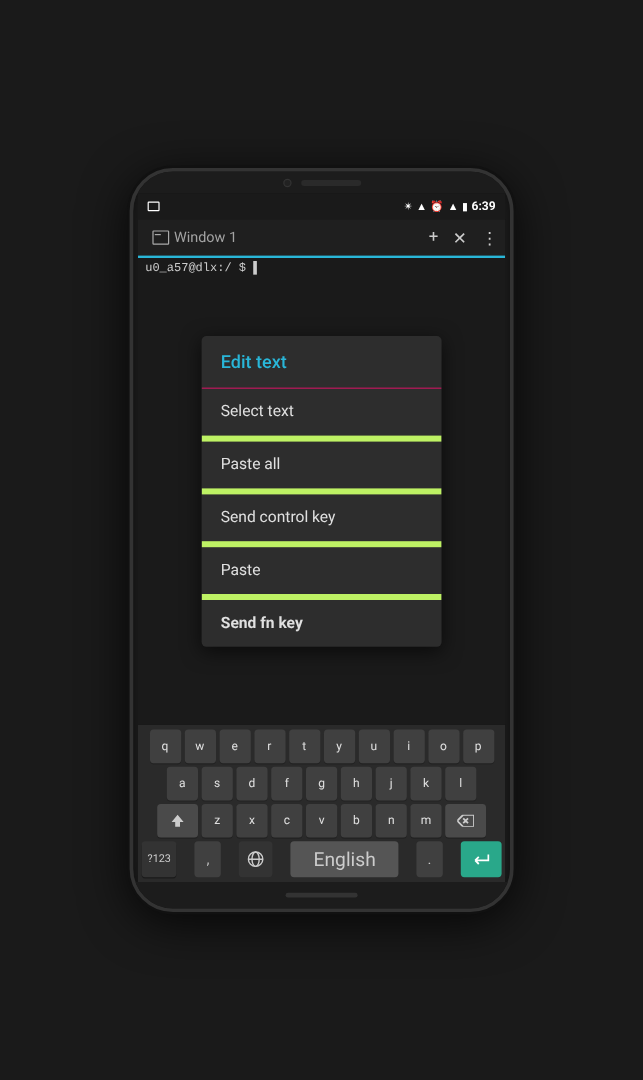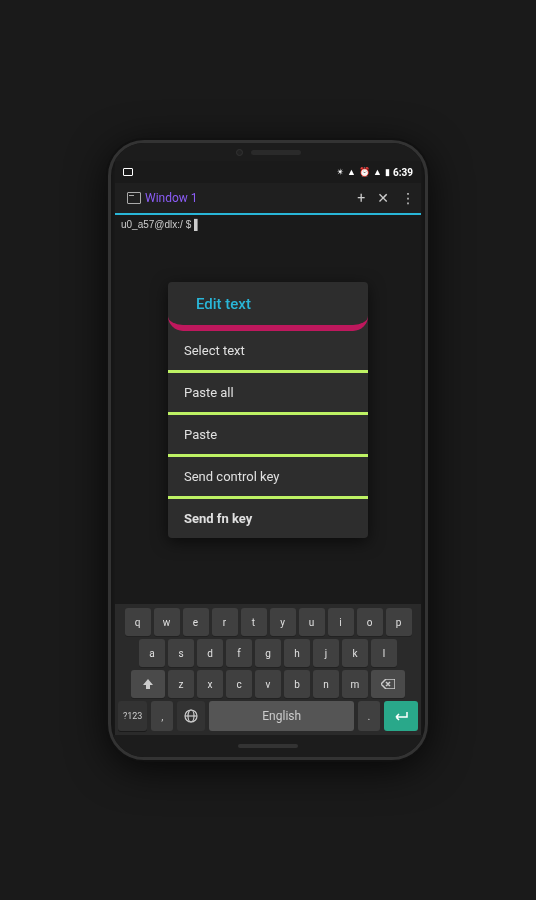--- a/index.html
+++ b/index.html
@@ -132,21 +132,21 @@
       content: '';
       position: absolute;
       top: 2px;
       left: 1px;
       width: 5px;
       height: 1px;
       background: #aaa;
     }
 
     .tab-label {
-      color: #8b5cf6;
+      color: #a3a3a3;
       font-size: 12px;
     }
 
     .titlebar-actions {
       margin-left: auto;
       display: flex;
       align-items: center;
       gap: 12px;
     }
 
@@ -161,57 +161,56 @@
       flex: 1;
       background: #1a1a1a;
       padding: 4px 6px;
       position: relative;
       overflow: hidden;
     }
 
     .terminal-prompt {
       color: #ccc;
       font-size: 10px;
-      font-family: Liberation Sans, sans-serif;
+      font-family: Liberation Mono, monospace;
     }
 
     
     .menu-overlay {
       position: absolute;
       top: 0; left: 0; right: 0; bottom: 0;
       display: flex;
       align-items: center;
       justify-content: center;
     }
 
     .context-menu {
       background: #2d2d2d;
       border-radius: 4px;
       width: 200px;
       overflow: hidden;
       box-shadow: 0 4px 16px rgba(0,0,0,0.6);
     }
 
     .menu-header {
-      padding: 12px 28px;
-      border-bottom: 6px solid #be185d;
-      border-radius: 15px;
+      padding: 12px 16px;
+      border-bottom: 1px solid #be185d;
     }
 
     .menu-title {
       color: #29b6d8;
       font-size: 15px;
       font-weight: 500;
     }
 
     .menu-item {
       padding: 12px 16px;
       color: #e0e0e0;
       font-size: 13px;
-      border-bottom: 3px solid #bef264;
+      border-bottom: 5px solid #bef264;
       cursor: pointer;
     }
 
     .menu-item:last-child {
       border-bottom: none;
       font-weight: bold;
     }
 
     
     .keyboard {
@@ -262,21 +261,21 @@
       border-radius: 3px;
       display: flex;
       align-items: center;
       justify-content: center;
       cursor: pointer;
       box-shadow: 0 1px 0 #222;
     }
 
     .kb-bottom-row {
       display: flex;
-      gap: 4px;
+      gap: 15px;
       align-items: center;
     }
 
     .kb-sym {
       background: #333;
       color: #ccc;
       font-size: 9px;
       height: 30px;
       border-radius: 3px;
       display: flex;
@@ -306,21 +305,21 @@
       height: 30px;
       border-radius: 3px;
       display: flex;
       align-items: center;
       justify-content: center;
     }
 
     .kb-space {
       background: #555;
       color: #ccc;
-      font-size: 12px;
+      font-size: 16px;
       flex: 1;
       height: 30px;
       border-radius: 3px;
       display: flex;
       align-items: center;
       justify-content: center;
     }
 
     .kb-period {
       background: #404040;
@@ -407,22 +406,22 @@
     <div class="terminal-area">
       <div class="terminal-prompt">u0_a57@dlx:/ $ ▌</div>
 
       <div class="menu-overlay">
         <div class="context-menu">
           <div class="menu-header">
             <span class="menu-title">Edit text</span>
           </div>
           <div class="menu-item">Select text</div>
           <div class="menu-item">Paste all</div>
+          <div class="menu-item">Send control key</div>
           <div class="menu-item">Paste</div>
-          <div class="menu-item">Send control key</div>
           <div class="menu-item">Send fn key</div>
         </div>
       </div>
     </div>
 
     <div class="keyboard">
 
       <div class="kb-row">
         <div class="kb-key">q</div>
         <div class="kb-key">w</div>

